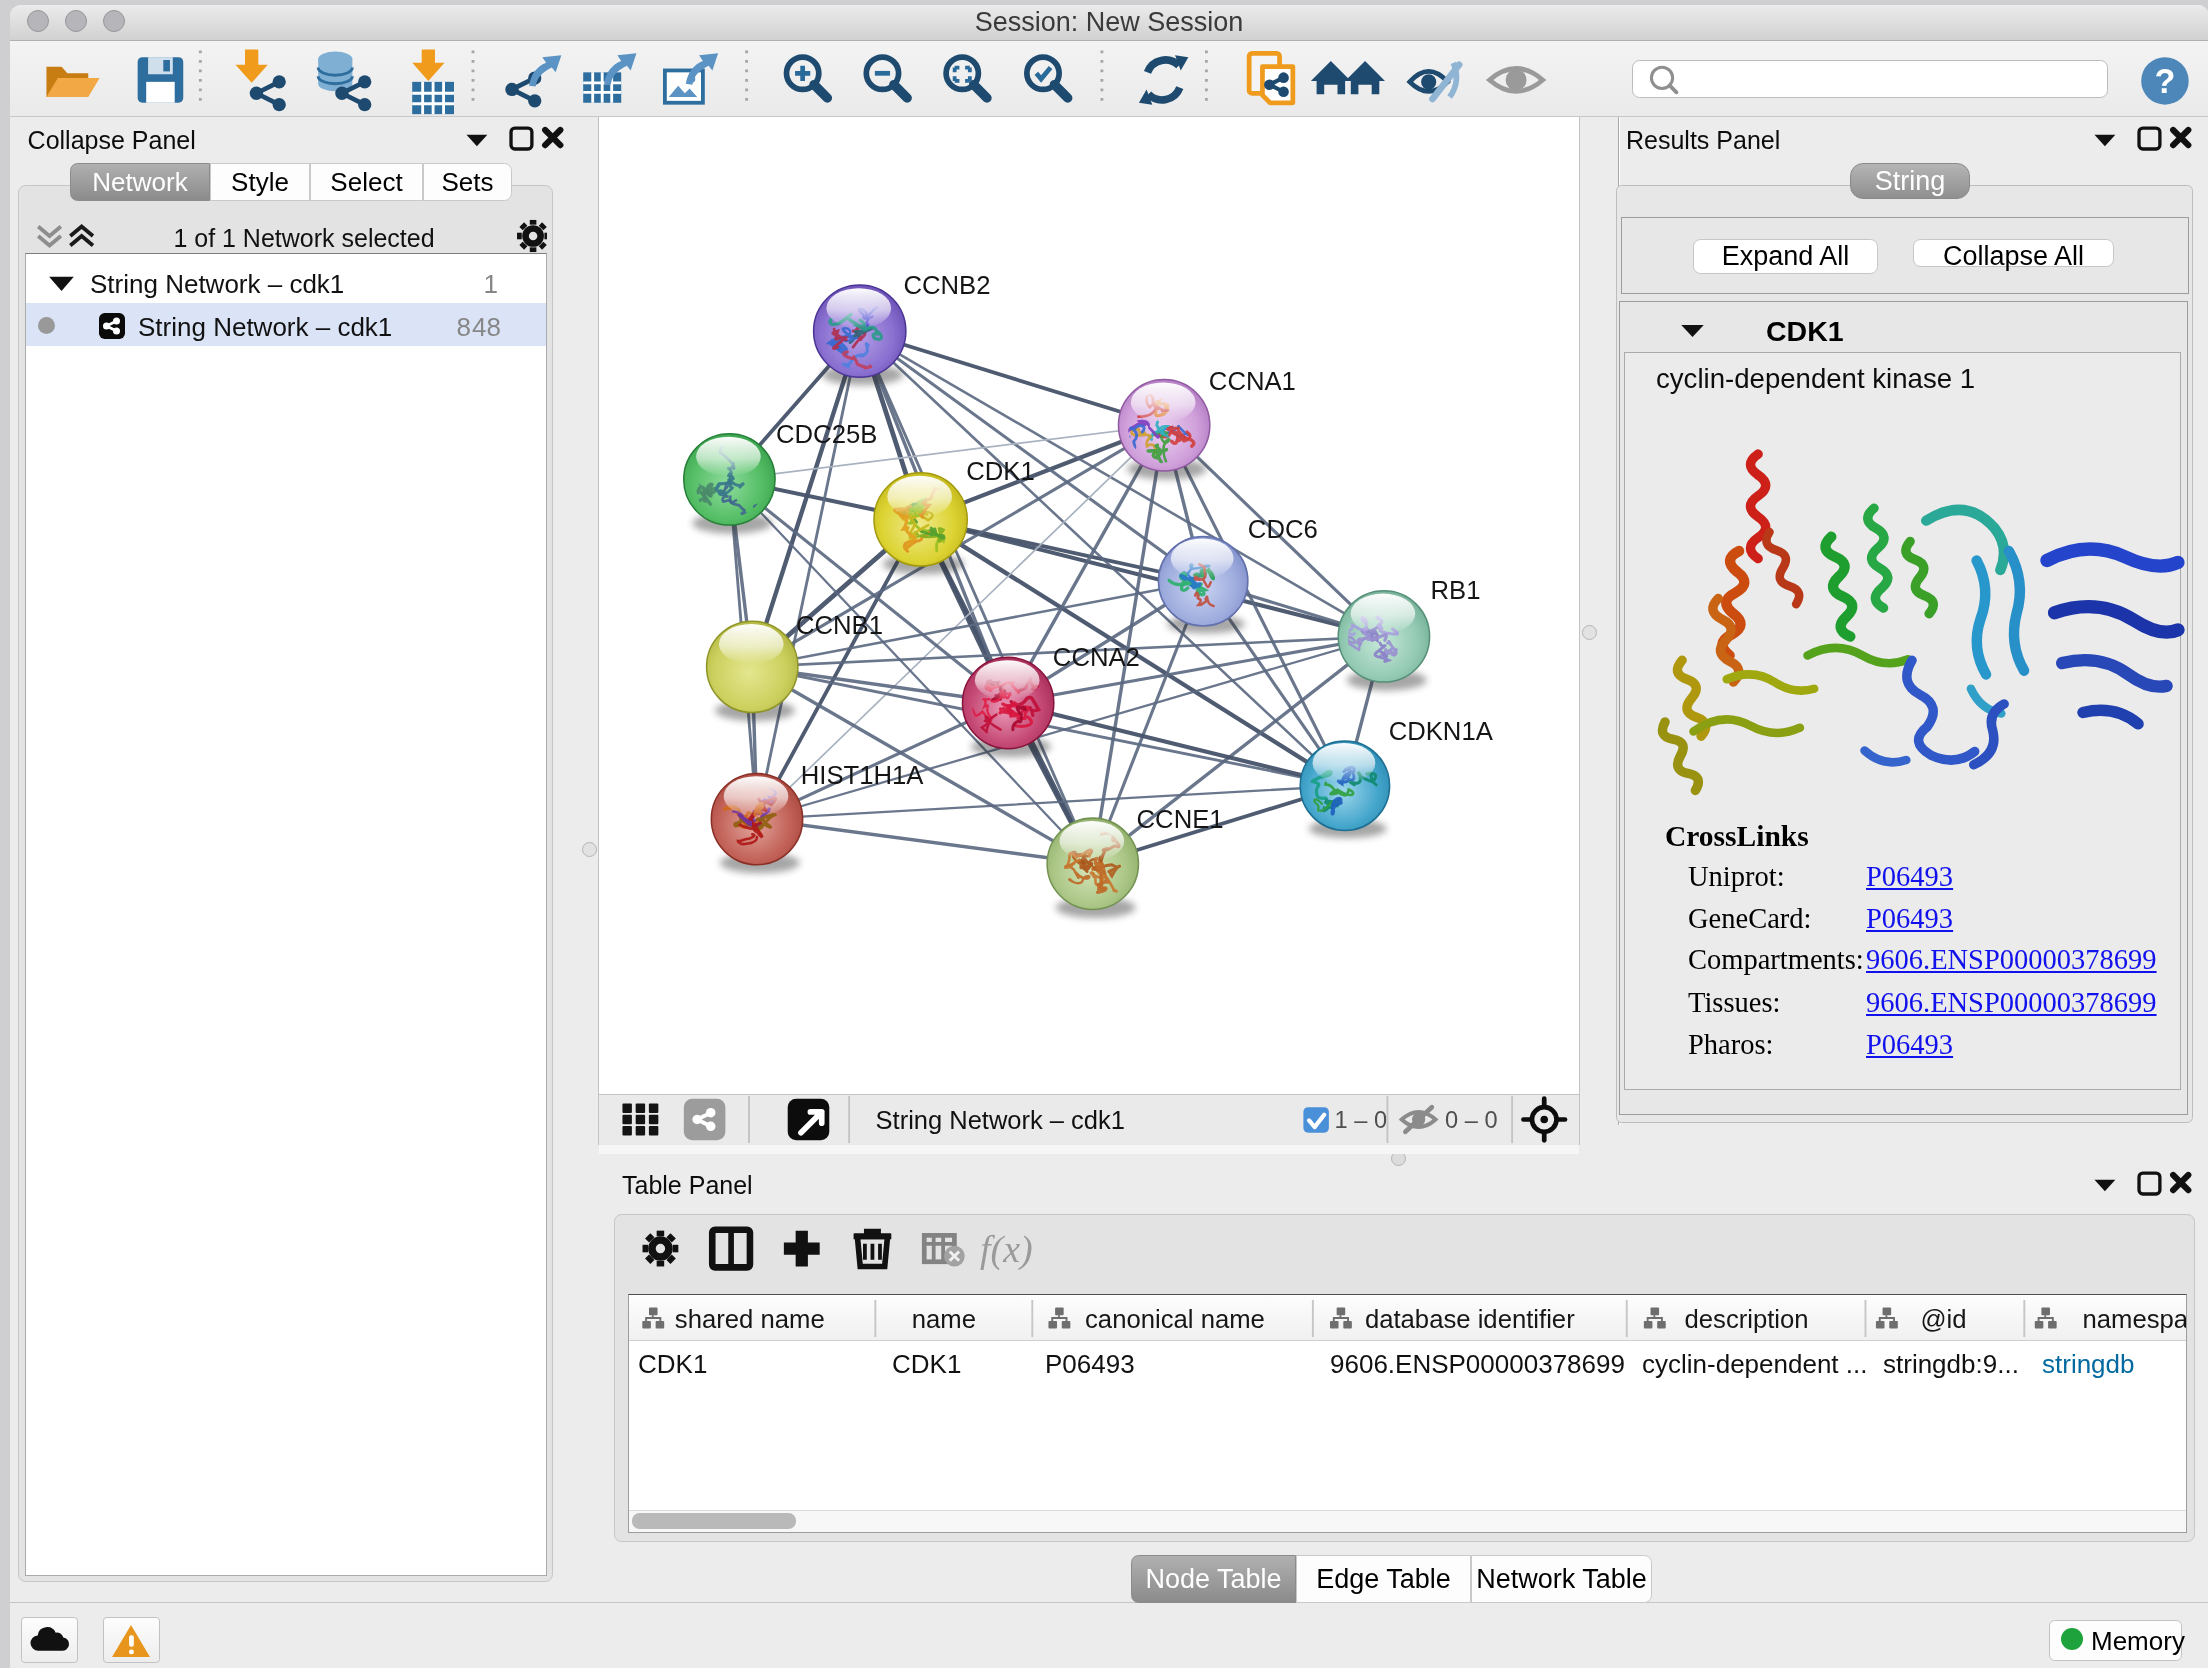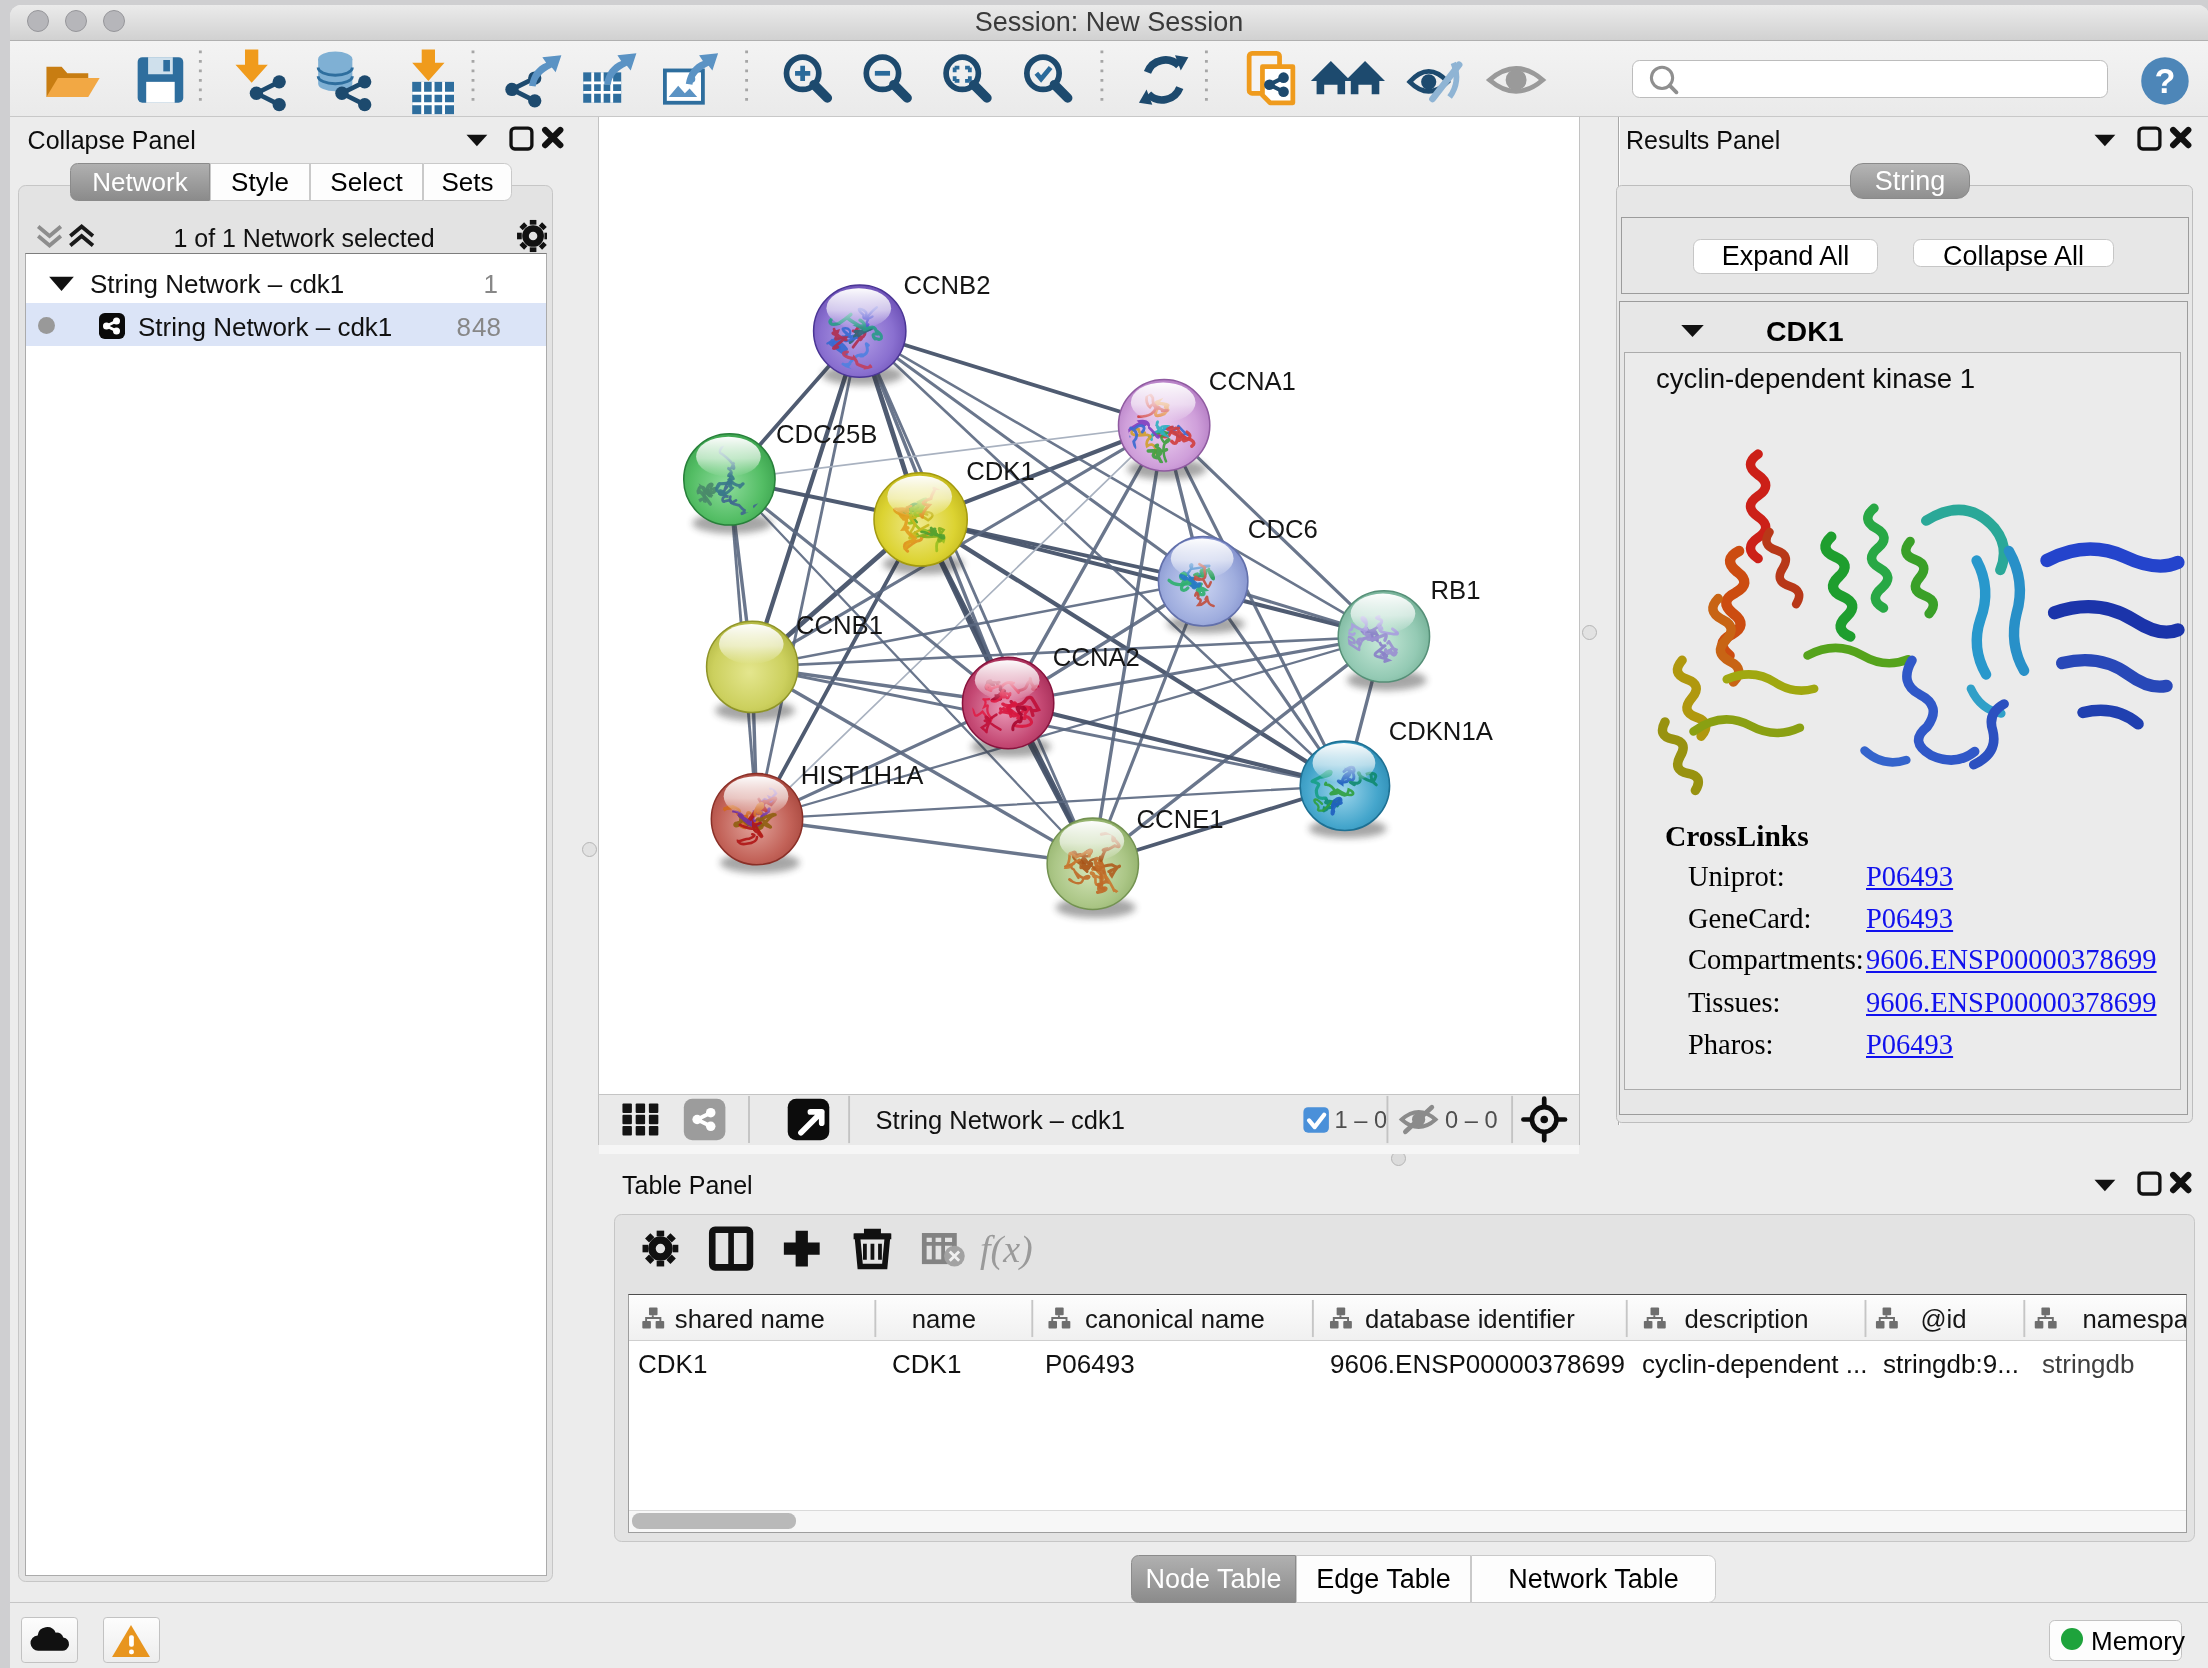--- a/index.html
+++ b/index.html
@@ -807,27 +807,27 @@
     <text x="1382" y="33" text-anchor="middle">@id</text>
     <text x="1598" y="33" text-anchor="middle">namespace</text>
   </g>
 </svg>
 <div class="abs" style="left:638px;top:1349px;font-size:26px;color:#111">CDK1</div>
 <div class="abs" style="left:892px;top:1349px;font-size:26px;color:#111">CDK1</div>
 <div class="abs" style="left:1045px;top:1349px;font-size:26px;color:#111">P06493</div>
 <div class="abs" style="left:1330px;top:1349px;font-size:26px;color:#111">9606.ENSP00000378699</div>
 <div class="abs" style="left:1642px;top:1349px;font-size:26px;color:#111">cyclin-dependent ...</div>
 <div class="abs" style="left:1883px;top:1349px;font-size:26px;color:#111">stringdb:9...</div>
-<div class="abs" style="left:2042px;top:1349px;font-size:26px;color:#404040">stringdb</div>
+<div class="abs" style="left:2042px;top:1349px;font-size:26px;color:#0369a1">stringdb</div>
 <div class="abs" style="left:629px;top:1510px;width:1557px;height:22px;background:#f7f7f7;border-top:1px solid #dadada"></div>
 <div class="abs" style="left:632px;top:1513px;width:164px;height:16px;background:#b9b9b9;border-radius:7.6px"></div>
 
 <div class="tab tabsel" style="left:1131px;top:1555px;height:48px;line-height:46px;width:165px;border-radius:7.6px 0 0 7.6px;font-size:27px">Node Table</div>
 <div class="tab" style="left:1296px;top:1555px;height:48px;line-height:46px;width:175px;font-size:27px">Edge Table</div>
-<div class="tab" style="left:1471px;top:1555px;height:48px;line-height:46px;width:245px;border-radius:0 7.6px 7.6px 0;font-size:27px">Network Table</div>
+<div class="tab" style="left:1471px;top:1555px;height:48px;line-height:46px;width:181px;border-radius:0 7.6px 7.6px 0;font-size:27px">Network Table</div>
 
 <div class="abs" style="left:9.5px;top:1602px;width:2199px;height:67px;background:#ececec;border-top:1px solid #c6c6c6"></div>
 <div class="abs" style="left:21px;top:1617px;width:57px;height:46px;background:linear-gradient(#fdfdfd,#ededed);border:1px solid #c2c2c2;border-radius:3.8px"></div>
 <svg class="abs" style="left:28.5px;top:1626px" width="42" height="28.5" viewBox="0 0 44 30">
   <path d="M10,26 a8,8 0 0 1 -1,-16 a10,10 0 0 1 19,-3 a7,7 0 0 1 8,5 a7,7 0 0 1 -2,14 z" fill="#111"></path>
 </svg>
 <div class="abs" style="left:103px;top:1617px;width:57px;height:46px;background:linear-gradient(#fdfdfd,#ededed);border:1px solid #c2c2c2;border-radius:3.8px"></div>
 <svg class="abs" style="left:110px;top:1623px" width="42" height="36" viewBox="0 0 44 38">
   <path d="M22,2 L42,36 L2,36 Z" fill="#e8951e"></path>
   <rect x="20" y="13" width="5" height="12" rx="2" fill="#fff"></rect>

